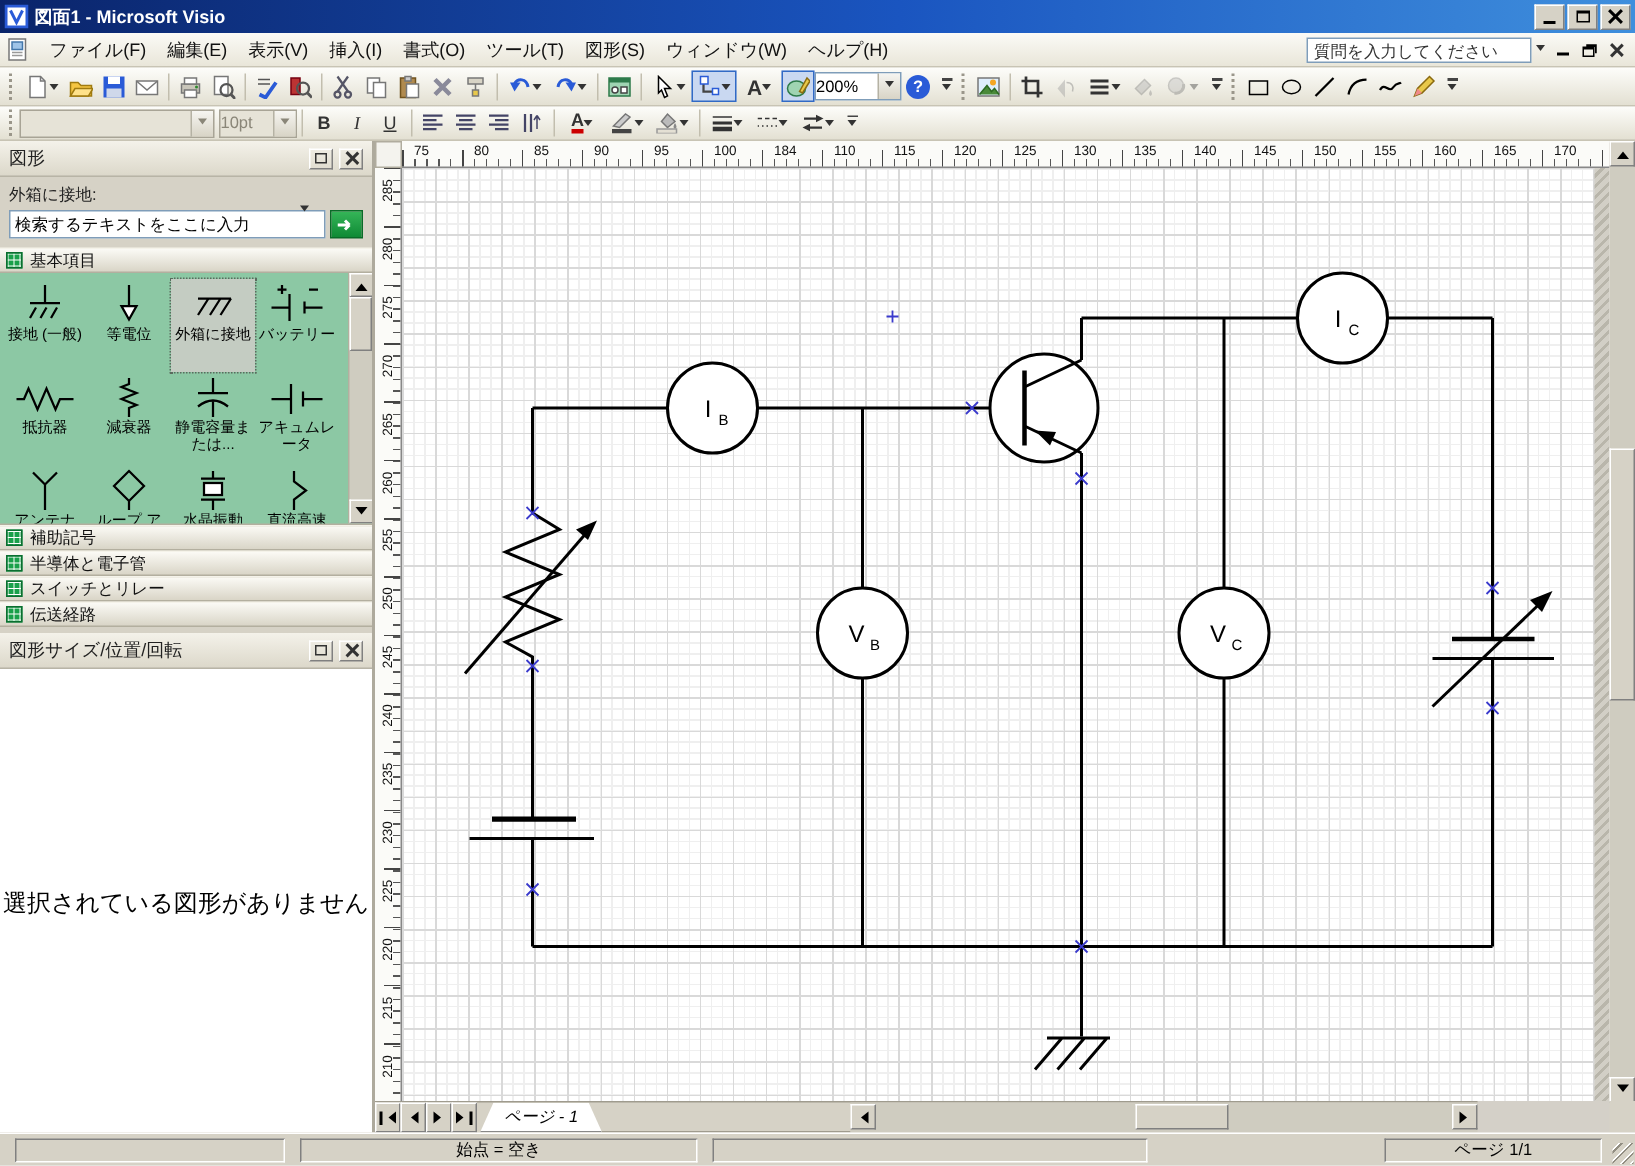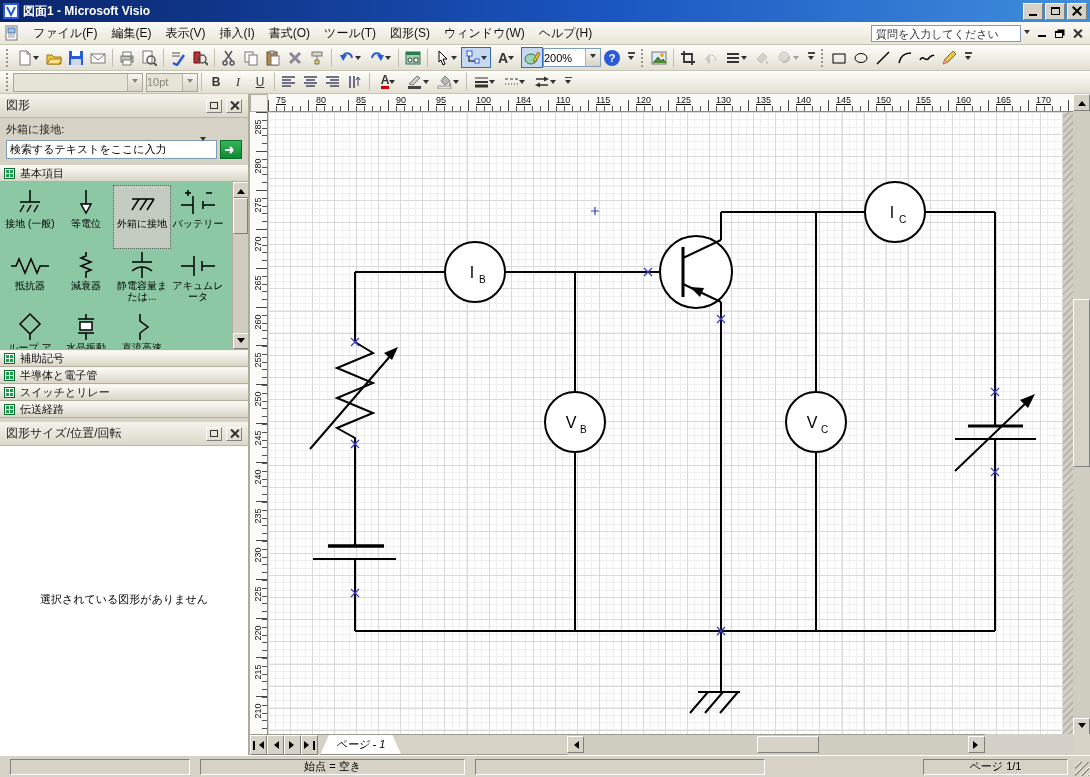--- a/index.html
+++ b/index.html
@@ -84,30 +84,30 @@
   .shape-cell.selected { background:#c4ccc2; outline:1px dotted #5a6a5e; }
   .shape-cell svg { flex:0 0 30px; }
   .shape-label { font-size:10px; line-height:11px; text-align:center; color:#000; width:56px; word-break:break-all; }
   .vsb { position:absolute; right:0; top:0; width:16px; height:100%; background:#cfccc0; border-left:1px solid #b3af9f; }
   .sb-btn { width:16px; height:16px; background:#d6d2c6; display:flex; align-items:center; justify-content:center; }
   .tri-up { width:0; height:0; border:4px solid transparent; border-bottom:5px solid #000; margin-bottom:2px; }
   .tri-dn { width:0; height:0; border:4px solid transparent; border-top:5px solid #000; margin-top:2px; }
   .tri-lf { width:0; height:0; border:4px solid transparent; border-right:5px solid #000; margin-right:2px; }
   .tri-rt { width:0; height:0; border:4px solid transparent; border-left:5px solid #000; margin-left:2px; }
   #size-panel-body { position:relative; height:309px; background:#fff; border-top:1px solid #fff; }
-  #size-panel-msg { padding-top:145px; text-align:center; font-size:11px; color:#000; }
+  #size-panel-msg { padding-top:145px; text-align:center; font-size:16px; color:#000; }
 
   
   #corner { position:absolute; left:250px; top:94px; width:18px; height:18px; background:#f4f3ee; border:1px solid #b0ac9e; }
   #h-ruler { position:absolute; left:268px; top:94px; width:805px; height:18px; background:#fbfbf8; border-bottom:1px solid #888;
     background-image:
       repeating-linear-gradient(to right,#444 0 1px,transparent 1px 40px),
       repeating-linear-gradient(to right,#555 0 1px,transparent 1px 8px);
     background-size:100% 11px,100% 5px; background-repeat:no-repeat; background-position:left bottom,left bottom; overflow:hidden; }
-  .hlab { position:absolute; top:1px; font-size:9px; color:#111;text-decoration:underline; }
+  .hlab { position:absolute; top:1px; font-size:9px; color:#111; }
   #v-ruler { position:absolute; left:250px; top:112px; width:18px; height:622px; background:#fbfbf8; border-right:1px solid #888;
     background-image:
       repeating-linear-gradient(to bottom,#444 0 1px,transparent 1px 38.9px),
       repeating-linear-gradient(to bottom,#555 0 1px,transparent 1px 7.8px);
     background-size:11px 100%,5px 100%; background-repeat:no-repeat; background-position:right top,right top; overflow:hidden; }
   .vlab { position:absolute; left:-7px; width:30px; text-align:center; font-size:9px; color:#111; transform:rotate(-90deg); }
   #page { position:absolute; left:268px; top:112px; width:805px; height:622px; background:#fff; overflow:hidden;
     background-image:
       repeating-linear-gradient(to right,#d9d9d9 0 1px,transparent 1px 22.06px),
       repeating-linear-gradient(to bottom,#d9d9d9 0 1px,transparent 1px 22.06px),
@@ -608,20 +608,28 @@
           </svg>
         <div class="shape-label">静電容量または...</div>
       </div>
       <div class="shape-cell">
         <svg width="44" height="30" viewBox="0 0 44 30">
             <g stroke="#000" stroke-width="1.5" fill="none">
               <path d="M5,16 H18 M26,16 H39 M18,6 V26 M26,11 V21"></path>
             </g>
           </svg>
         <div class="shape-label">アキュムレータ</div>
+      </div>
+      <div class="shape-cell">
+        <svg width="44" height="30" viewBox="0 0 44 30">
+            <g stroke="#000" stroke-width="1.5" fill="none">
+              <path d="M22,28 V11 M22,11 L14,3 M22,11 L30,3"></path>
+            </g>
+          </svg>
+        <div class="shape-label">アンテナ</div>
       </div>
       <div class="shape-cell">
         <svg width="44" height="30" viewBox="0 0 44 30">
             <g stroke="#000" stroke-width="1.5" fill="none">
               <path d="M22,2 L32,12 L22,22 L12,12 Z M22,22 V28"></path>
             </g>
           </svg>
         <div class="shape-label">ループ ア</div>
       </div>
       <div class="shape-cell">

